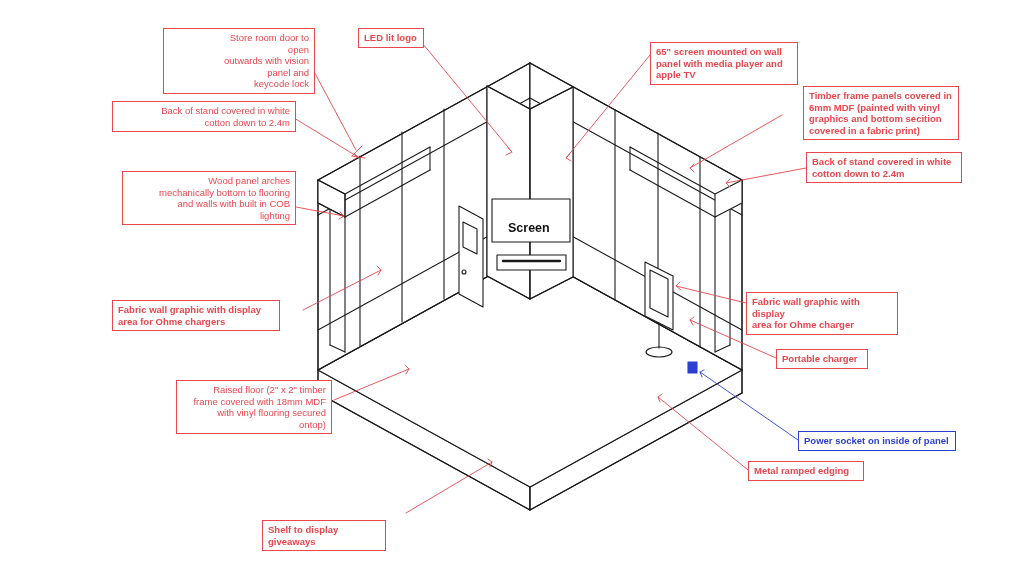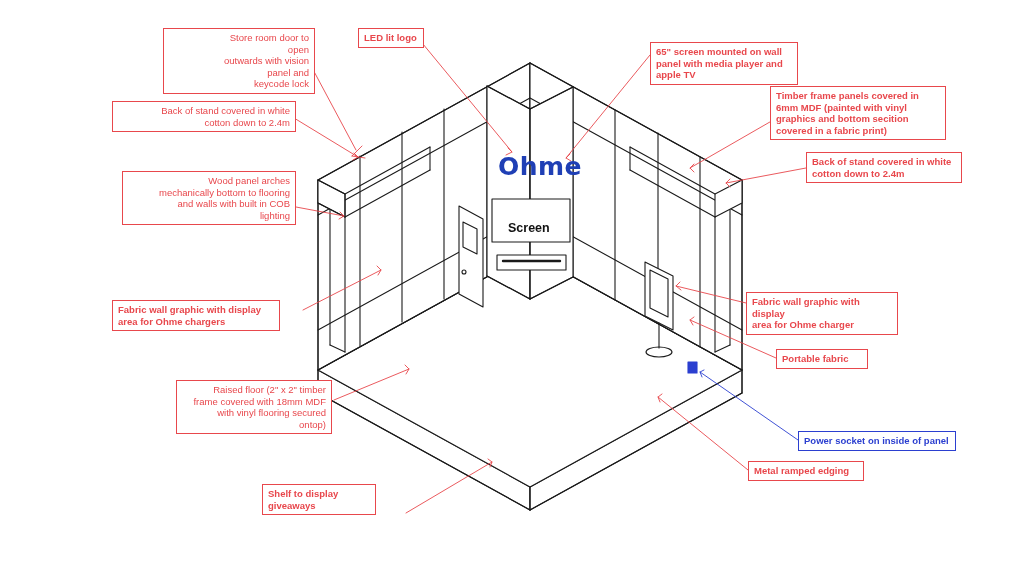--- a/index.html
+++ b/index.html
@@ -208,62 +208,61 @@
       </g>
 
       <g stroke="#2b3fd0" stroke-width="0.9">
         <path d="M798,440 L700,372"></path>
         <path d="M704,370 L700,372 L702,377"></path>
       </g>
 
     </g>
   </svg>
 
-  <div class="logo-text" style="left:498px; top:152px;">Ohme</div>
 
   <div class="screen-label" style="left:508px; top:214px;">Screen</div>
 
   <div class="callout ta-r" style="left:163px; top:28px; width:152px;padding-left:44px;">Store room door to open
 outwards with vision panel and
 keycode lock</div>
 
   <div class="callout ta-l" style="left:358px; top:28px; width:66px;">LED lit logo</div>
 
   <div class="callout ta-l" style="left:650px; top:42px; width:148px;">65" screen mounted on wall
 panel with media player and
 apple TV</div>
 
   <div class="callout ta-r" style="left:112px; top:101px; width:184px;">Back of stand covered in white
 cotton down to 2.4m</div>
 
-  <div class="callout ta-l" style="left:770px; top:86px; width:176px;">Timber frame panels covered in
+  <div class="callout ta-l" style="left:803px; top:86px; width:156px;">Timber frame panels covered in
 6mm MDF (painted with vinyl
 graphics and bottom secition
 covered in a fabric print)</div>
 
   <div class="callout ta-l" style="left:806px; top:152px; width:156px;">Back of stand covered in white
 cotton down to 2.4m</div>
 
   <div class="callout ta-r" style="left:122px; top:171px; width:174px;">Wood panel arches
 mechanically bottom to flooring
 and walls with built in COB
 lighting</div>
 
   <div class="callout ta-l" style="left:112px; top:300px; width:168px;">Fabric wall graphic with display
 area for Ohme chargers</div>
 
   <div class="callout ta-l" style="left:746px; top:292px; width:152px;">Fabric wall graphic with display
 area for Ohme charger</div>
 
-  <div class="callout ta-l" style="left:776px; top:349px; width:92px;">Portable fabric</div>
+  <div class="callout ta-l" style="left:776px; top:349px; width:92px;">Portable charger</div>
 
   <div class="callout ta-r" style="left:176px; top:380px; width:156px;">Raised floor (2" x 2" timber
 frame covered with 18mm MDF
 with vinyl flooring secured
 ontop)</div>
 
   <div class="callout blue ta-l" style="left:798px; top:431px; width:158px;">Power socket on inside of panel</div>
 
   <div class="callout ta-l" style="left:748px; top:461px; width:116px;">Metal ramped edging</div>
 
-  <div class="callout ta-l" style="left:262px; top:484px; width:114px;">Shelf to display giveaways</div>
+  <div class="callout ta-l" style="left:262px; top:520px; width:124px;">Shelf to display giveaways</div>
 
 </div>
 
 </body></html>

